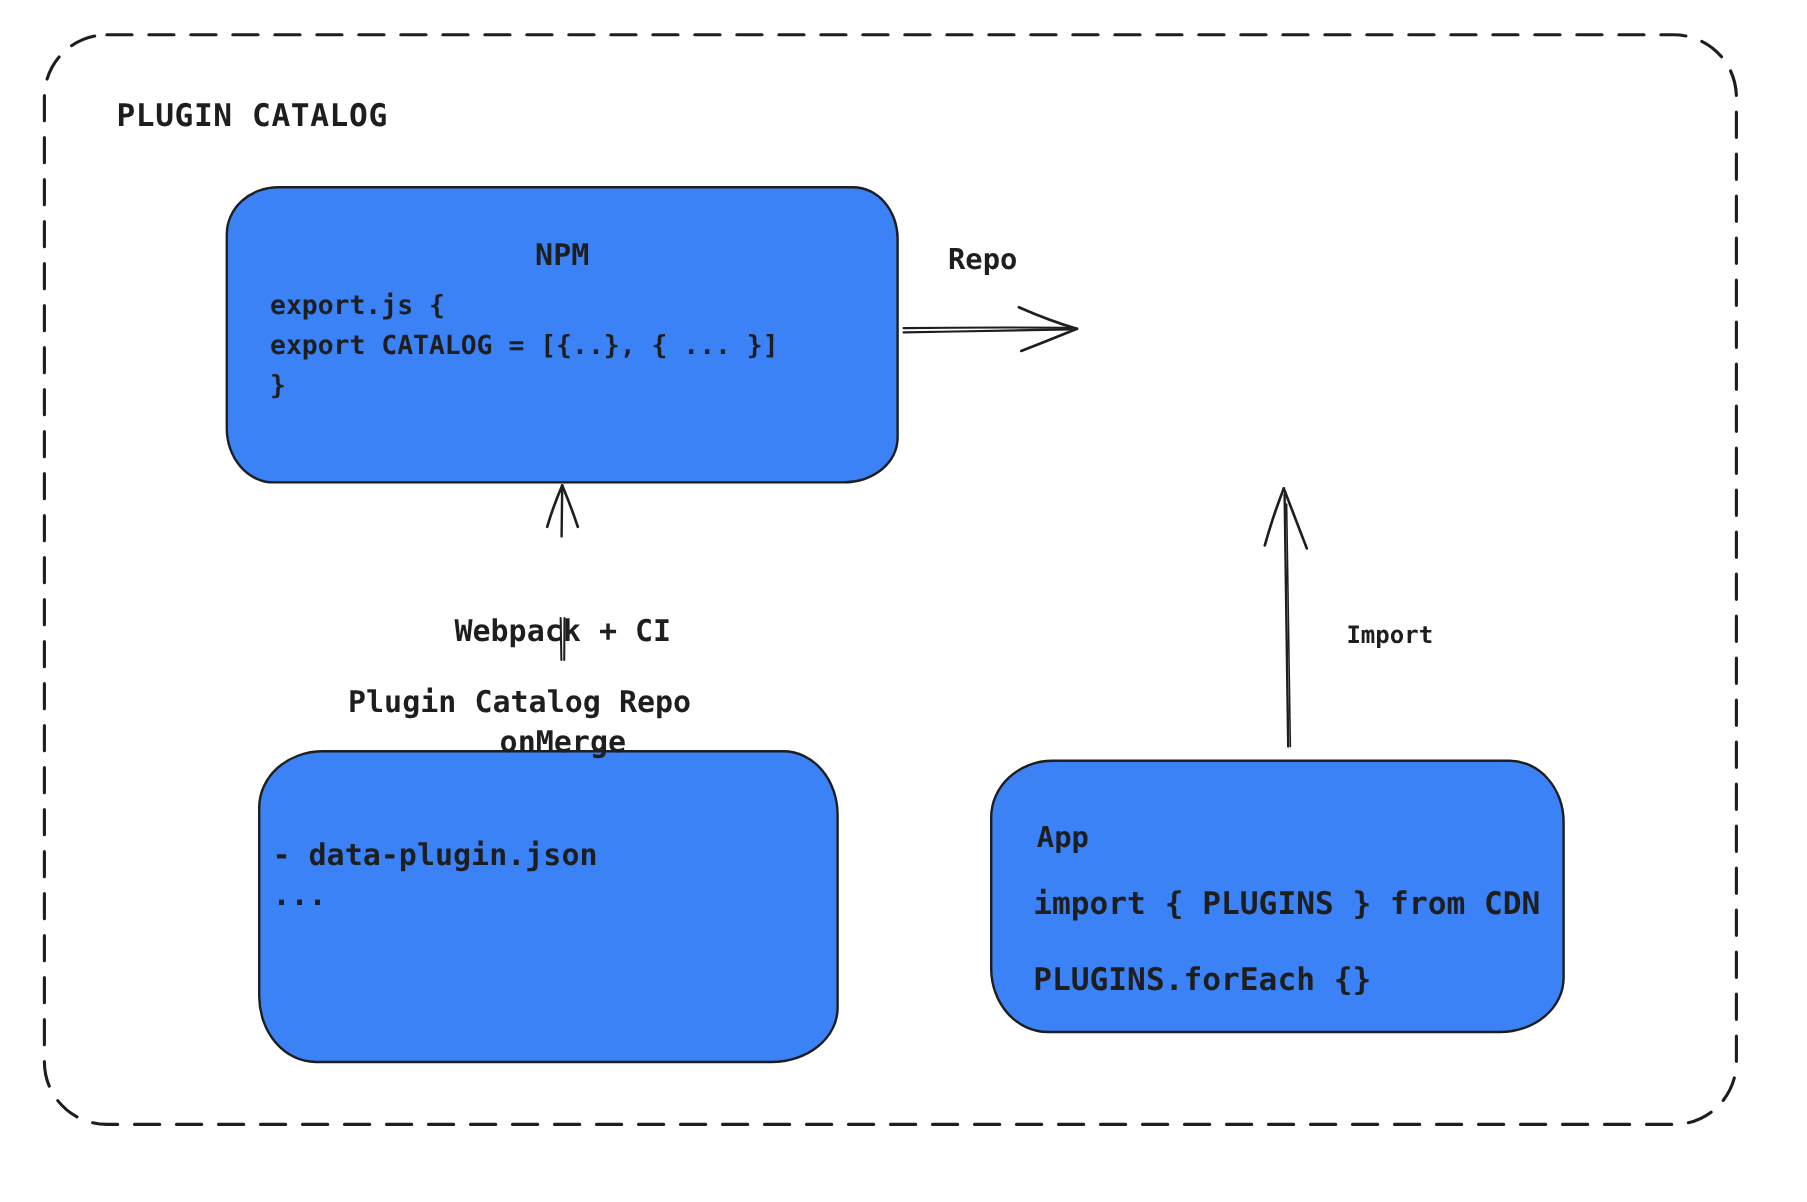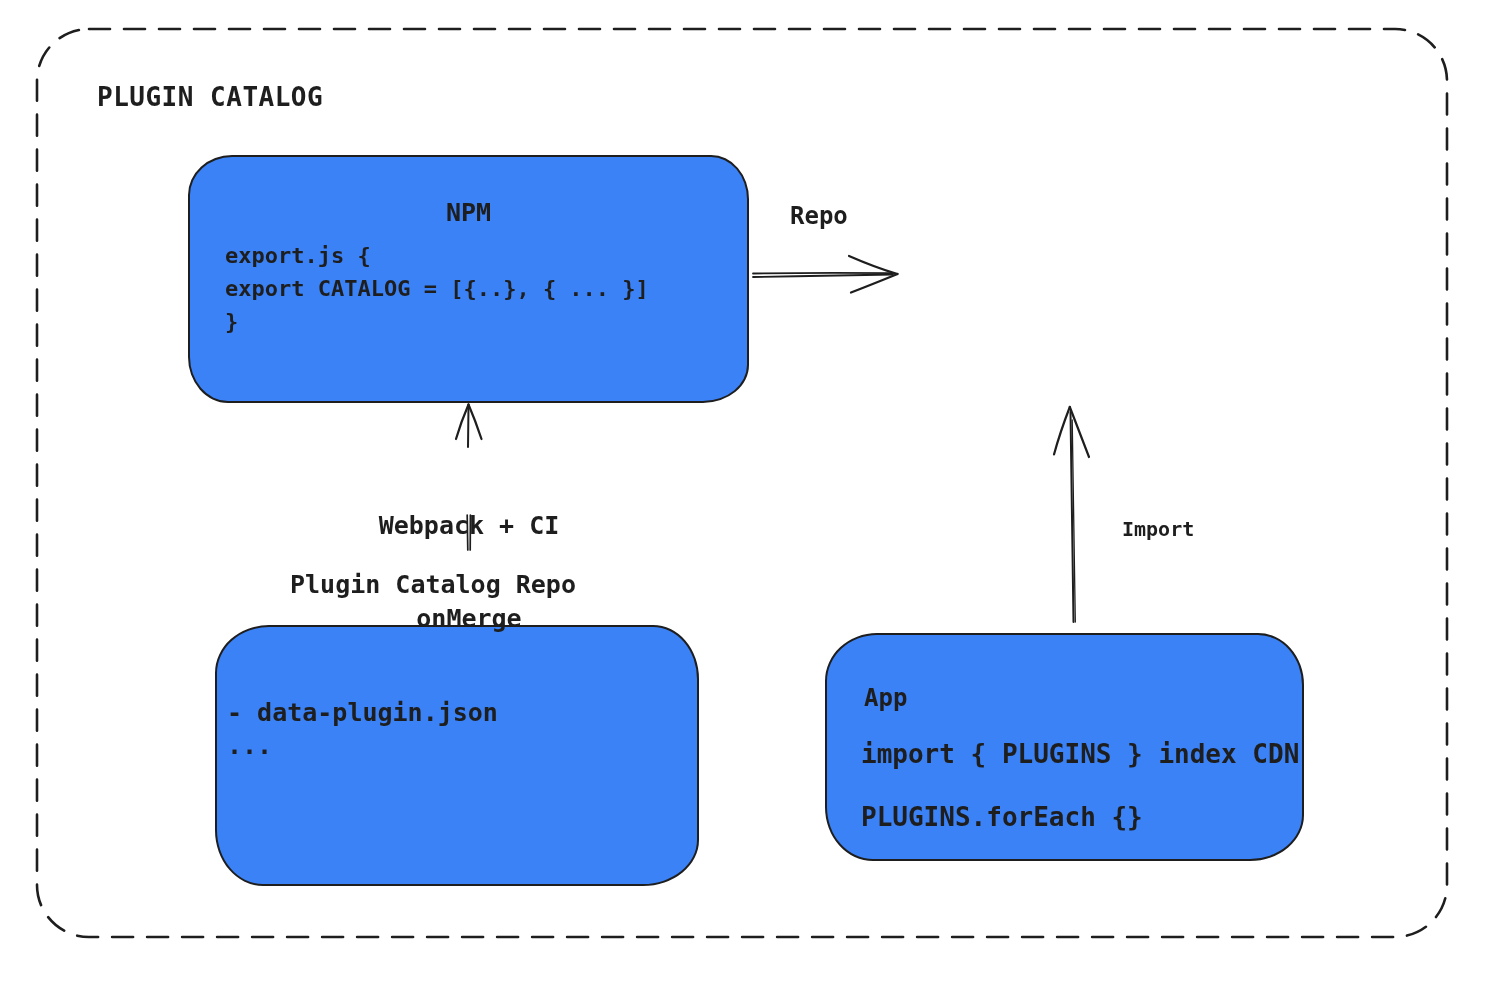--- a/index.html
+++ b/index.html
@@ -122,21 +122,21 @@
   <div class="abs label-repo">Plugin Catalog Repo</div>
   <div class="node node-repo">
     <div class="file-list">
       <div>- data-plugin.json</div>
       <div>...</div>
     </div>
   </div>
 
   <div class="node node-app">
     <div class="node-title">App</div>
-    <div class="app-line-1">import { PLUGINS } index CDN</div>
+    <div class="app-line-1">import { PLUGINS } from CDN</div>
     <div class="app-line-2">PLUGINS.forEach {}</div>
   </div>
 
   <div class="abs edge-label label-cache">Repo</div>
   <div class="abs edge-label label-build">
     <div>Webpack + CI</div>
     <div>onMerge</div>
   </div>
   <div class="abs edge-label label-import">Import</div>
 

